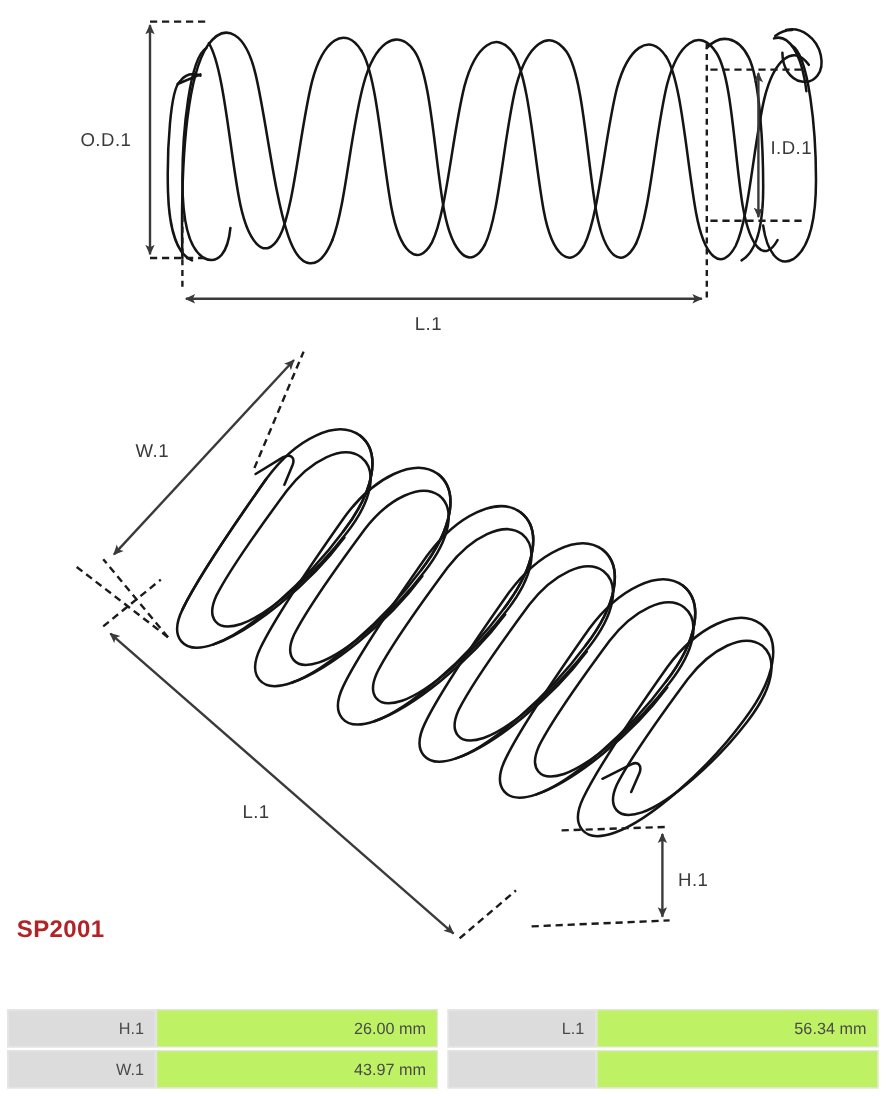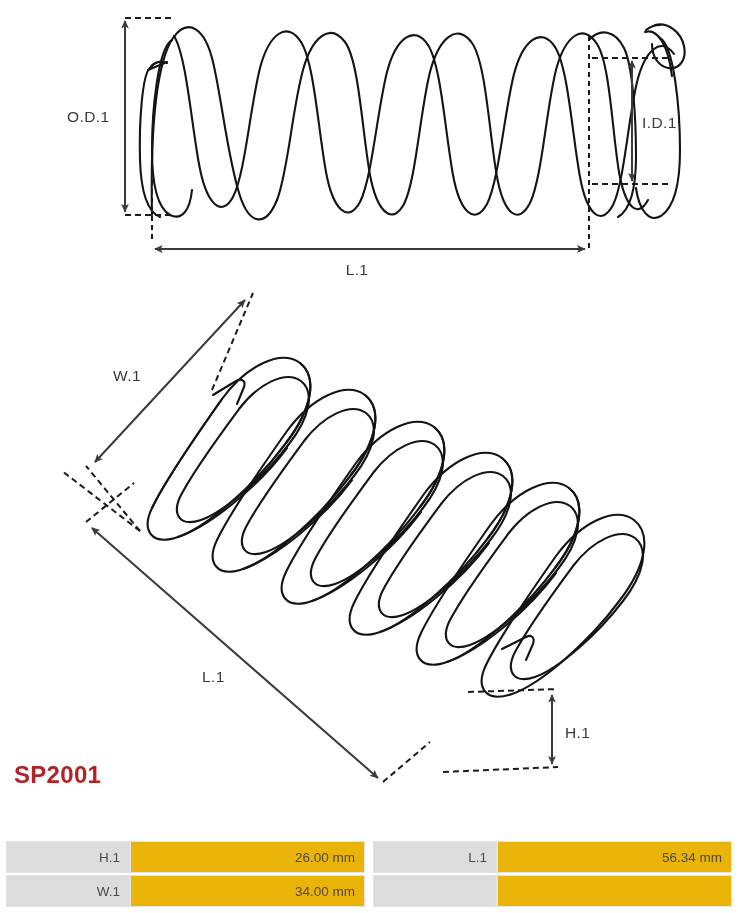--- a/index.html
+++ b/index.html
@@ -28,21 +28,21 @@
   .dim-label {
     font-family: "Liberation Sans", sans-serif;
     font-size: 15.5px;
     fill: #3a3a3a;
     letter-spacing: 0.4px;
   }
   #part-title {
     position: absolute;
     left: 14px;
     top: 763px;
-    font-size: 24px;
+    font-size: 20px;
     font-weight: bold;
     color: #b02327;
     letter-spacing: 0.3px;
     line-height: 24px;
   }
   #spec-table {
     position: absolute;
     left: 6px;
     top: 841px;
     width: 726px;
@@ -60,21 +60,21 @@
     white-space: nowrap;
   }
   #spec-table td.label-cell {
     background: #dcdcdc;
     border: 1px solid #f4f4f4;
     outline: 1px solid #e2e2e2;
     outline-offset: -1px;
     width: 104px;
   }
   #spec-table td.value-cell {
-    background: #eab308;
+    background: #bef264;
     border: 1px solid #e4e4e4;
   }
   #spec-table td.spacer-cell {
     width: 8px;
     padding: 0;
     border: none;
     background: #ffffff;
   }
   .tbl-row-sep {
     height: 2px;
@@ -248,19 +248,19 @@
       <td class="value-cell">26.00 mm</td>
       <td class="spacer-cell"></td>
       <td class="label-cell">L.1</td>
       <td class="value-cell">56.34 mm</td>
     </tr>
     <tr class="tbl-row-sep">
       <td colspan="5" style="height:2px;padding:0;border:none;background:#ffffff;"></td>
     </tr>
     <tr>
       <td class="label-cell">W.1</td>
-      <td class="value-cell">34.00 mm</td>
+      <td class="value-cell">43.97 mm</td>
       <td class="spacer-cell"></td>
       <td class="label-cell"></td>
       <td class="value-cell"></td>
     </tr>
   </tbody>
 </table>
 
 </body></html>

